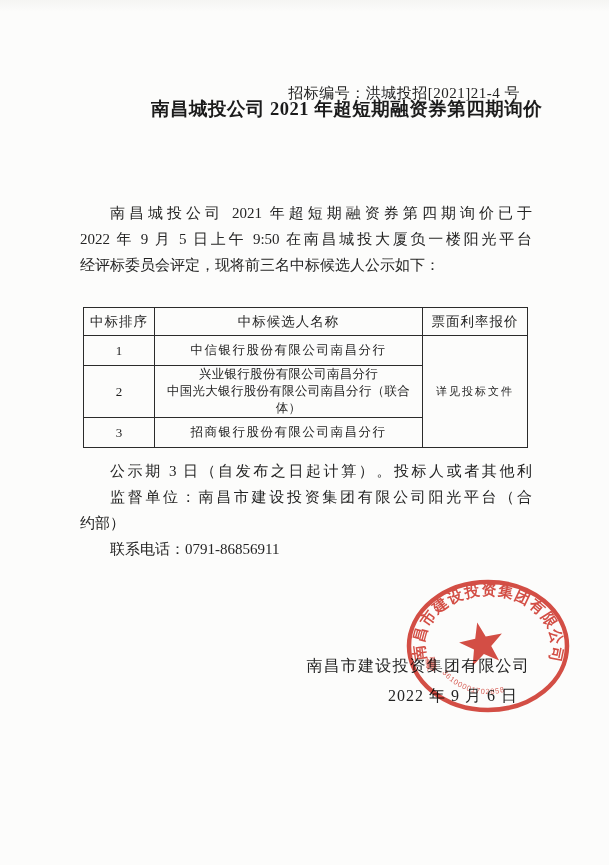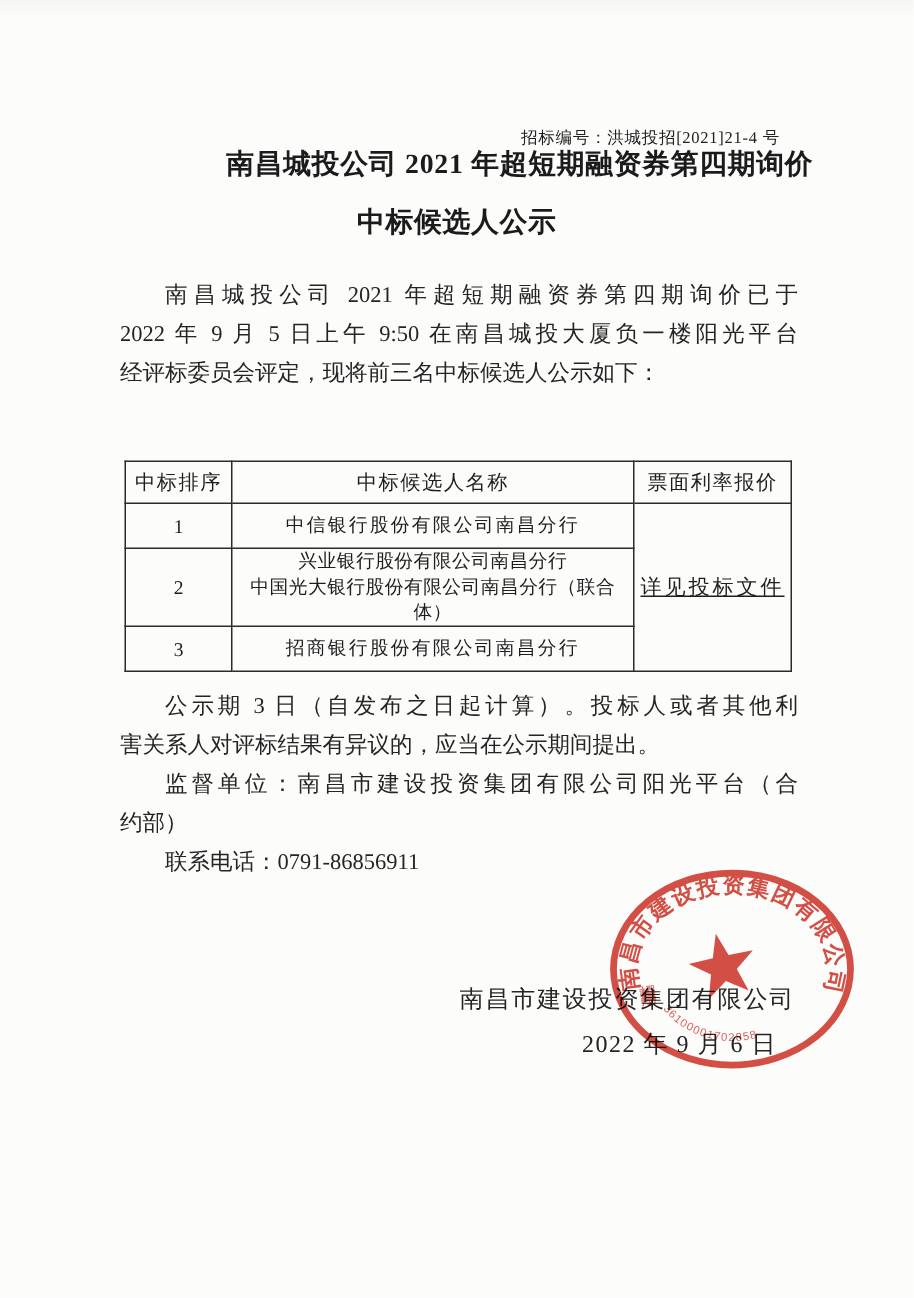--- a/index.html
+++ b/index.html
@@ -8,33 +8,33 @@
     width:609px;height:865px;
     background:#fcfcfb;
     background-image:linear-gradient(180deg, #f5f5f3 0%, #fcfcfb 12px),
                      linear-gradient(90deg, rgba(0,0,0,0.012) 0%, rgba(0,0,0,0) 30%);
     font-family:"Liberation Serif","DejaVu Serif",serif;
     color:#212121;
     overflow:hidden;
   }
   .tender-no{
     position:absolute;top:84px;left:0;width:520px;
-    text-align:right;font-size:11px;letter-spacing:0.5px;
+    text-align:right;font-size:15px;letter-spacing:0.5px;
   }
   .title{
     position:absolute;left:0;width:609px;text-align:center;
     font-weight:bold;font-size:18.5px;letter-spacing:0.5px;color:#1b1b1b;
   }
   .title-1{top:96px;padding-left:42px;}
   .title-2{top:135px;}
   .para{
     position:absolute;left:80px;width:452px;
     font-size:15px;line-height:26px;color:#242424;
   }
-  .intro{top:184px;}
+  .intro{top:200px;}
   .notice{top:458px;}
   .ln{display:block;}
   .ln.indent{text-indent:2em;}
   .ln.jl{text-align:justify;text-align-last:justify;}
   table.bid{
     position:absolute;left:83px;top:307px;
     width:444px;border-collapse:collapse;table-layout:fixed;
     font-size:12.5px;color:#1e1e1e;
   }
   table.bid td,table.bid th{
@@ -45,41 +45,40 @@
   .col-rank{width:71px;}
   .col-name{width:268px;}
   .col-rate{width:105px;}
   tr.hdr{height:28px;}
   tr.r1{height:30px;}
   tr.r2{height:38px;}
   tr.r3{height:30px;}
   .rank-cell{font-size:13px;}
   .name-one{letter-spacing:1.5px;margin-top:28px;}
   .name-line{display:block;line-height:17px;letter-spacing:0.3px;}
-  .rate-cell{font-size:14px;letter-spacing:2px;text-decoration:underline;}
+  .rate-cell{font-size:11px;letter-spacing:2px;}
   .sig{
     position:absolute;font-size:16px;color:#242424;letter-spacing:1.2px;
     white-space:nowrap;
   }
   .sig-company{top:656px;right:79px;}
   .sig-date{top:686px;right:91px;letter-spacing:1px;}
   .seal{
     position:absolute;left:402px;top:572px;width:172px;height:150px;
     mix-blend-mode:multiply;pointer-events:none;
   }
 </style>
 </head>
 <body>
 
 <div class="page">
 
   <div class="tender-no">招标编号：洪城投招[2021]21-4 号</div>
 
   <div class="title title-1">南昌城投公司 2021 年超短期融资券第四期询价</div>
-  <div class="title title-2">中标候选人公示</div>
 
   <div class="para intro">
     <span class="ln indent jl">南昌城投公司 2021 年超短期融资券第四期询价已于</span>
     <span class="ln jl">2022 年 9 月 5 日上午 9:50 在南昌城投大厦负一楼阳光平台</span>
     <span class="ln">经评标委员会评定，现将前三名中标候选人公示如下：</span>
   </div>
 
   <table class="bid">
     <colgroup>
         <col class="col-rank">
@@ -106,21 +105,20 @@
     </tr>
     <tr class="r3">
       <td class="rank-cell">3</td>
       <td class="name-one">招商银行股份有限公司南昌分行</td>
     </tr>
   </tbody>
     </table>
 
   <div class="para notice">
     <span class="ln indent jl">公示期 3 日（自发布之日起计算）。投标人或者其他利</span>
-    <span class="ln">害关系人对评标结果有异议的，应当在公示期间提出。</span>
     <span class="ln indent jl">监督单位：南昌市建设投资集团有限公司阳光平台（合</span>
     <span class="ln">约部）</span>
     <span class="ln indent">联系电话：0791-86856911</span>
   </div>
 
   <div class="sig sig-company">南昌市建设投资集团有限公司</div>
   <div class="sig sig-date">2022 年 9 月 6 日</div>
 
   <svg class="seal" viewBox="0 0 172 150">
     <g opacity="0.85">

